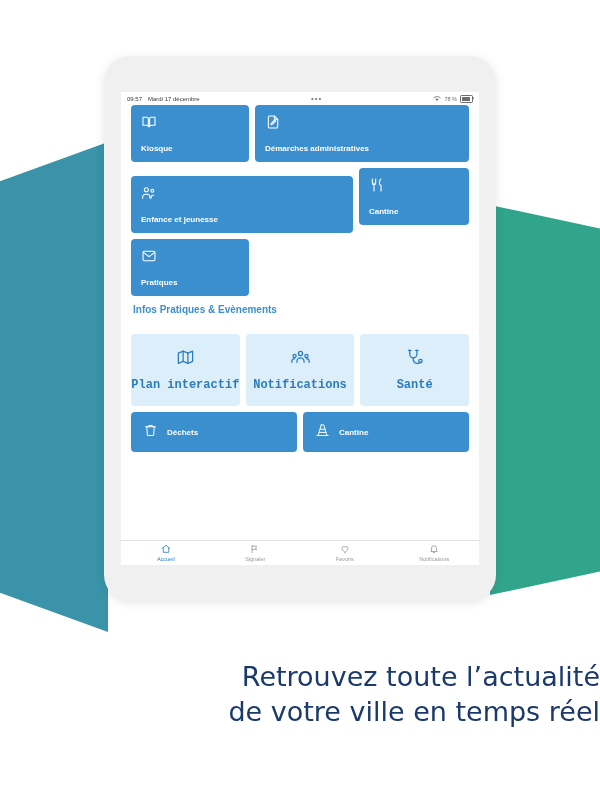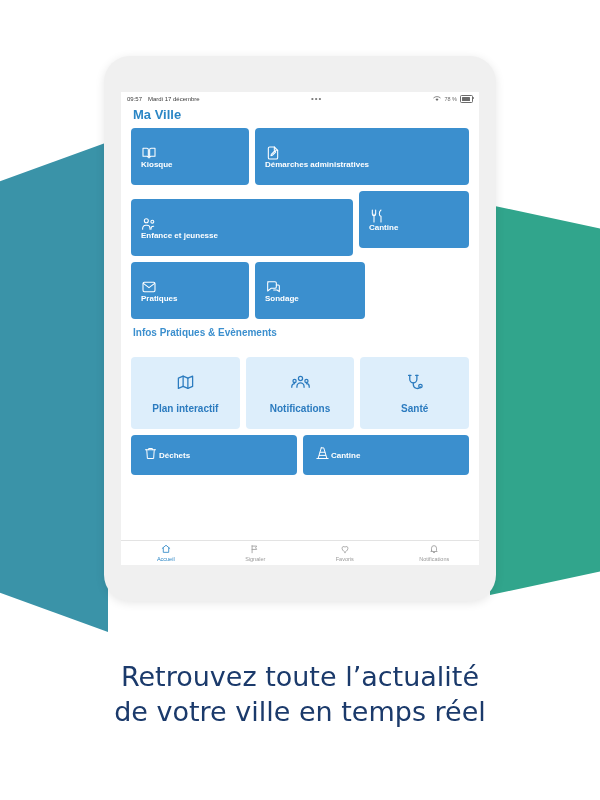--- a/index.html
+++ b/index.html
@@ -105,21 +105,21 @@
   }
   .tile {
     background: #3b8fce;
     border-radius: 4px;
     color: #ffffff;
     padding: 9px 10px 8px 10px;
     height: 57px;
     box-sizing: border-box;
     display: flex;
     flex-direction: column;
-    justify-content: center;
+    justify-content: space-between;
   }
   .tile .tile-label {
     font-size: 8px;
     font-weight: bold;
     line-height: 1.1;
   }
   .tile svg { display: block; }
 
   .section-title {
     color: #3b8fce;
@@ -135,33 +135,34 @@
     height: 72px;
     box-sizing: border-box;
     display: flex;
     flex-direction: column;
     align-items: center;
     justify-content: center;
     gap: 7px;
     flex: 1;
   }
   .tile-light .tile-label {
-    font-size: 10px;
+    font-size: 12px;
     font-weight: bold;
+    font-family: Liberation Mono, monospace;
   }
 
   .tile-wide {
     background: #3b8fce;
     border-radius: 4px;
     color: #ffffff;
     height: 40px;
     box-sizing: border-box;
     display: flex;
     align-items: center;
-    gap: 1px;
+    gap: 9px;
     padding: 0 12px;
     flex: 1;
   }
   .tile-wide .tile-label {
     font-size: 8px;
     font-weight: bold;
   }
 
   
   .bottom-nav {
@@ -190,21 +191,21 @@
   .caption {
     position: absolute;
     left: 0; right: 0;
     top: 660px;
     text-align: center;
     color: #1b3a6b;
     font-size: 27px;
     line-height: 1.28;
     font-family: "DejaVu Sans", sans-serif;
   }
-  .caption .line { display: block; }
+  .caption .line { display: block; text-align: right; }
 </style>
 </head>
 <body>
 
 <div class="bg-shape-left"></div>
 <div class="bg-shape-right"></div>
 
 <div class="tablet">
   <div class="tablet-inner">
 
@@ -221,23 +222,20 @@
               <path d="M1.5 4.5 A9.5 9.5 0 0 1 14.5 4.5" stroke="#6b6b6b" stroke-width="1.6" fill="none" stroke-linecap="round"></path>
             </svg>
         </span>
         <span style="font-size:5.5px;color:#6b6b6b;">78 %</span>
         <span class="batt">
             <i></i>
           </span>
       </div>
     </div>
 
-    <div class="app-header">
-      <div class="app-title">Ma Ville</div>
-    </div>
 
     <div class="content">
 
       <div class="grid-row">
         <div class="tile" style="flex:0 0 118px;">
           <span>
             <svg width="16" height="16" viewBox="0 0 24 24" fill="none" stroke="#ffffff" stroke-width="1.6" stroke-linecap="round" stroke-linejoin="round">
                 <path d="M3 5h6a2 2 0 0 1 2 2v12a2 2 0 0 0-2-2H3z"></path>
                 <path d="M21 5h-6a2 2 0 0 0-2 2v12a2 2 0 0 1 2-2h6z"></path>
               </svg>
@@ -282,29 +280,20 @@
 
       <div class="grid-row">
         <div class="tile" style="flex:0 0 118px;">
           <span>
             <svg width="16" height="16" viewBox="0 0 24 24" fill="none" stroke="#ffffff" stroke-width="1.6" stroke-linecap="round" stroke-linejoin="round">
                 <rect x="3" y="5" width="18" height="14" rx="2"></rect>
                 <path d="M3.5 6.5l8.5 6.5 8.5-6.5"></path>
               </svg>
           </span>
           <span class="tile-label">Pratiques</span>
-        </div>
-        <div class="tile" style="flex:0 0 110px;">
-          <span>
-            <svg width="16" height="16" viewBox="0 0 24 24" fill="none" stroke="#ffffff" stroke-width="1.6" stroke-linecap="round" stroke-linejoin="round">
-                <path d="M4 4h11a2 2 0 0 1 2 2v6a2 2 0 0 1-2 2H9l-5 4V6a2 2 0 0 1 2-2z"></path>
-                <path d="M17 9h3a1.5 1.5 0 0 1 1.5 1.5V19l-3.5-2.5H13"></path>
-              </svg>
-          </span>
-          <span class="tile-label">Sondage</span>
         </div>
       </div>
 
       <div class="section-title">Infos Pratiques &amp; Evènements</div>
 
       <div class="grid-row">
         <div class="tile-light">
           <span>
             <svg width="19" height="19" viewBox="0 0 24 24" fill="none" stroke="#2b7bbf" stroke-width="1.6" stroke-linecap="round" stroke-linejoin="round">
                 <path d="M9 4 3 6.5v13L9 17l6 2.5 6-2.5v-13L15 6.5 9 4z"></path>

